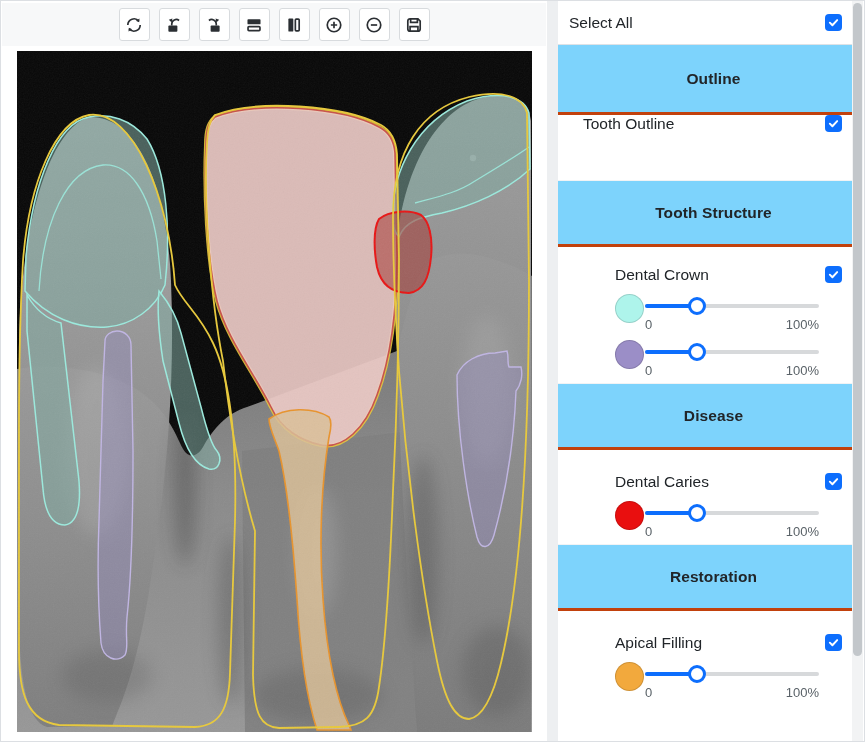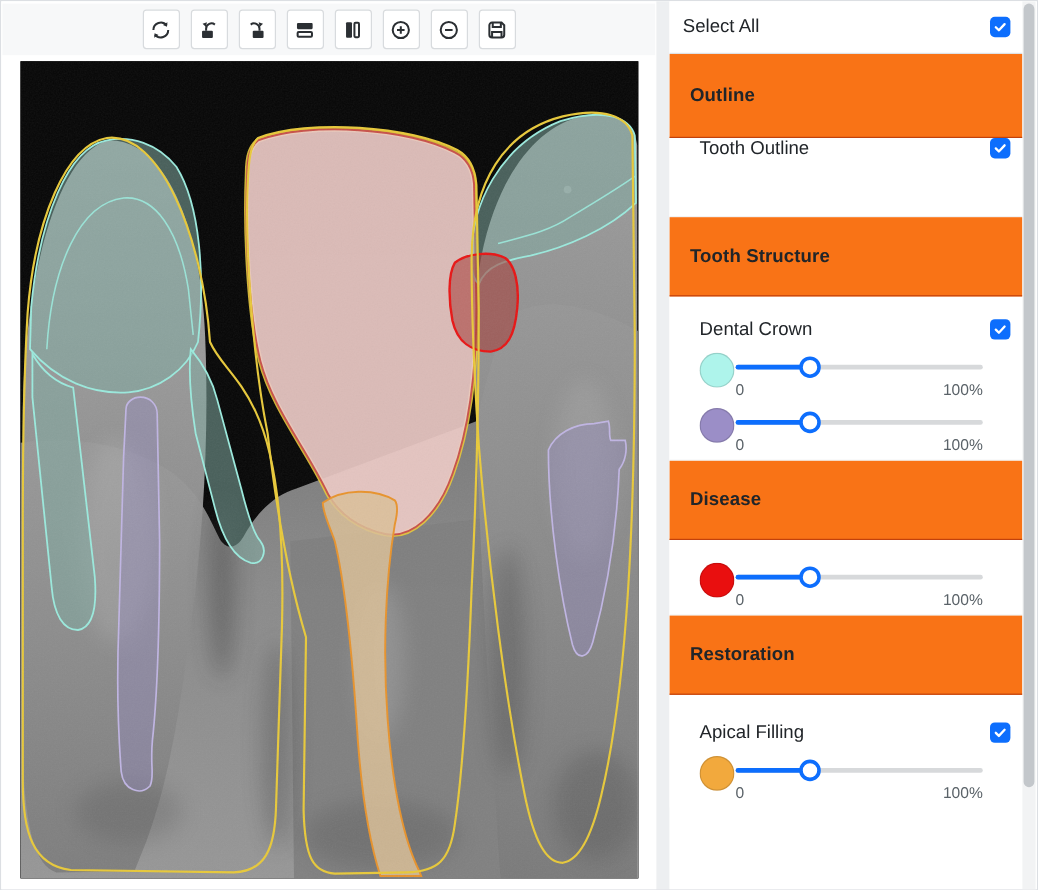--- a/index.html
+++ b/index.html
@@ -28,35 +28,35 @@
   
   .sidebar { position:absolute; left:557px; top:0; width:308px; height:742px; background:#fff; }
   .sb-scroll { position:absolute; right:3px; top:0; width:11px; height:742px; background:#f2f3f4; }
   .sb-thumb { position:absolute; left:1px; top:2px; width:9px; height:653px; border-radius:5px; background:#c3c7cb; }
   .sb-content { position:absolute; left:0; top:0; width:294px; height:742px; }
   .row-selectall {
     height:44px; border-bottom:1px solid #dee2e6; position:relative;
     display:flex; align-items:center; padding-left:11px; background:#fff;
   }
   .sb-header {
-    background:#f97316; border-bottom:1px solid #c2410c; position:relative;
-    display:flex; align-items:center; padding-left:17px;
+    background:#7dd3fc; border-bottom:3px solid #c2410c; position:relative;
+    display:flex; align-items:center; padding-left:17px;justify-content:center;
   }
   .sb-header.h70 { height:70px; } .sb-header.h66 { height:66px; }
   .sb-header .title { font-size:15.5px; font-weight:700; color:#212529; letter-spacing:.1px; }
   .sb-label { font-size:15.5px; color:#212529; }
   .row-item { position:relative; background:#fff; }
   .row-simple { height:66px; display:flex; align-items:flex-start; padding-left:25px; border-bottom:1px solid #f1f3f5; }
   .checkbox {
     position:absolute; right:10px; width:17px; height:17px; border-radius:4px;
     background:var(--accent,#0d6efd); display:flex; align-items:center; justify-content:center; cursor:pointer;
   }
   .checkbox svg { width:11px; height:11px; }
   .layer-block { background:#fff; border-bottom:1px solid #f1f3f5; }
-  .layer-item { position:relative; padding:0 0 2px 25px; }
+  .layer-item { position:relative; padding:0 0 2px 25px;margin-left:32px; }
   .layer-head { position:relative; height:32px; display:flex; align-items:center; }
   .layer-head .checkbox { top:7px; }
   .slider-row { position:relative; height:44px; margin-right:26px; }
   .swatch {
     position:absolute; left:0; top:3px; width:29px; height:29px; border-radius:50%;
     background:var(--c); border:1.5px solid rgba(0,0,0,0.14);
   }
   .track-zone { position:absolute; left:30px; right:7px; top:0; height:30px; cursor:pointer; }
   .track { position:absolute; left:0; right:0; top:13px; height:4px; border-radius:2px; background:#d7d9db; }
   .track-fill { position:absolute; left:0; top:13px; height:4px; border-radius:2px; background:var(--accent,#0d6efd); width:calc(var(--v)*1%); }
@@ -291,20 +291,28 @@
         </div>
       </div>
     </div>
 
     <div class="sb-header h66">
       <span class="title">Disease</span>
     </div>
 
     <div class="layer-block pt16">
       <div class="layer-item" style="--v: 30; --c: #e90f0f;">
+        <div class="layer-head">
+          <span class="sb-label">Dental Caries</span>
+          <span class="checkbox" style="background: rgb(13, 110, 253);">
+            <svg viewBox="0 0 12 12">
+                <path d="M2 6.2 4.8 9 10 3.4" fill="none" stroke="#fff" stroke-width="2.1" stroke-linecap="round" stroke-linejoin="round"></path>
+              </svg>
+          </span>
+        </div>
         <div class="slider-row">
           <span class="swatch"></span>
           <span class="track-zone">
             <span class="track"></span>
             <span class="track-fill"></span>
             <span class="handle"></span>
           </span>
           <span class="minmax-min">0</span>
           <span class="minmax-max">100%</span>
         </div>

